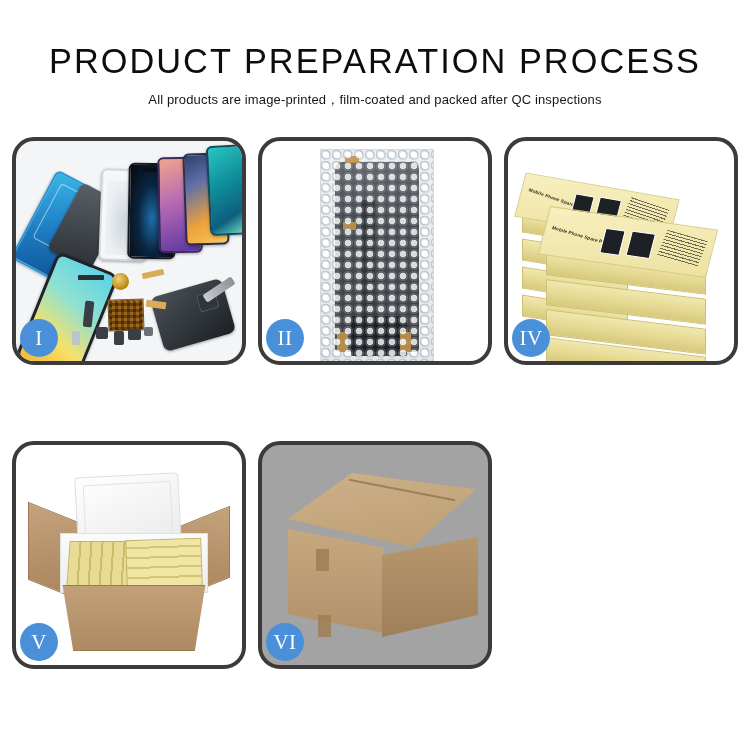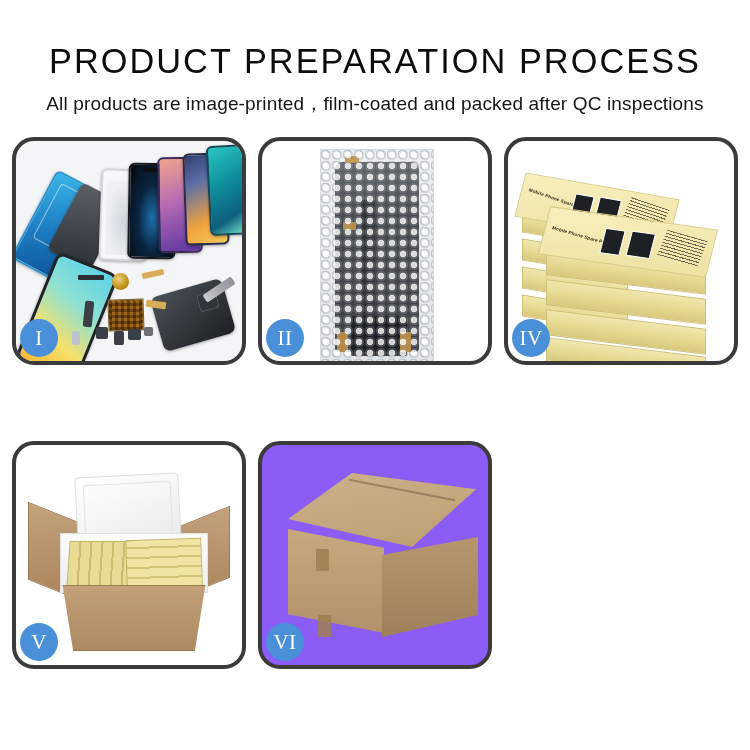--- a/index.html
+++ b/index.html
@@ -31,21 +31,21 @@
     letter-spacing: 2.1px;
     color: #0d0d0d;
     line-height: 42px;
     transform: scaleX(0.98);
     white-space: nowrap;
   }
   .page-subtitle {
     margin: 0;
     padding-top: 9px;
     font-family: "Liberation Sans", sans-serif;
-    font-size: 19px;
+    font-size: 13px;
     font-weight: 400;
     letter-spacing: 0.15px;
     color: #161616;
     white-space: nowrap;
   }
 
   
   .grid {
     position: absolute;
     top: 137px;
@@ -359,21 +359,21 @@
     transform: skewX(-4deg);
   }
   .ybox-row2 {
     position: absolute; left: 110px; top: 94px; width: 74px; height: 46px;
     background: repeating-linear-gradient(0deg,#f0e5a3 0 8px, #d2c478 8px 10px);
     border: 1px solid #c2b465;
     transform: rotate(-2deg);
   }
 
   
-  .p6 { background: #8b5cf6; }
+  .p6 { background: #a3a3a3; }
   .k-top {
     position: absolute; left: 26px; top: 28px; width: 188px; height: 74px;
     background: linear-gradient(170deg,#cdb189 0%,#bd9e73 100%);
     clip-path: polygon(34% 0%, 100% 22%, 66% 100%, 0% 62%);
   }
   .k-front {
     position: absolute; left: 26px; top: 84px; width: 96px; height: 104px;
     background: linear-gradient(180deg,#c7a87f 0%,#b2916a 100%);
     clip-path: polygon(0% 0%, 100% 18%, 100% 100%, 0% 82%);
   }

